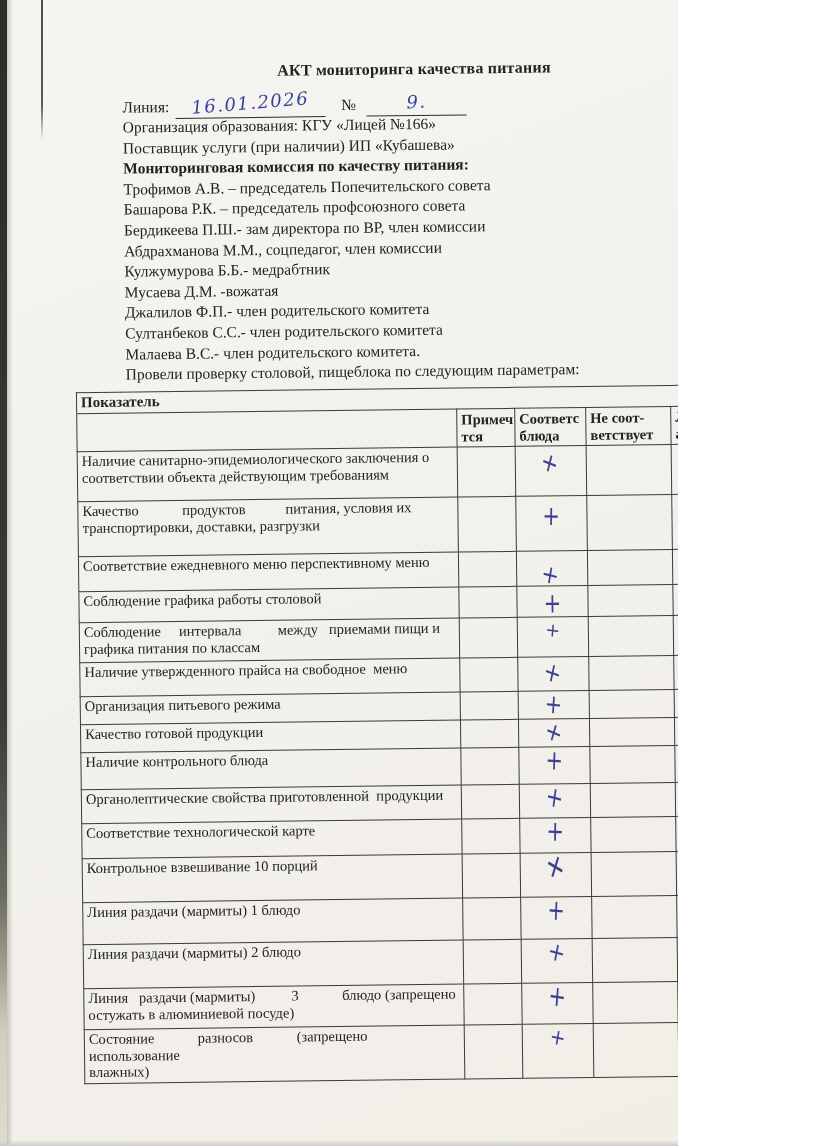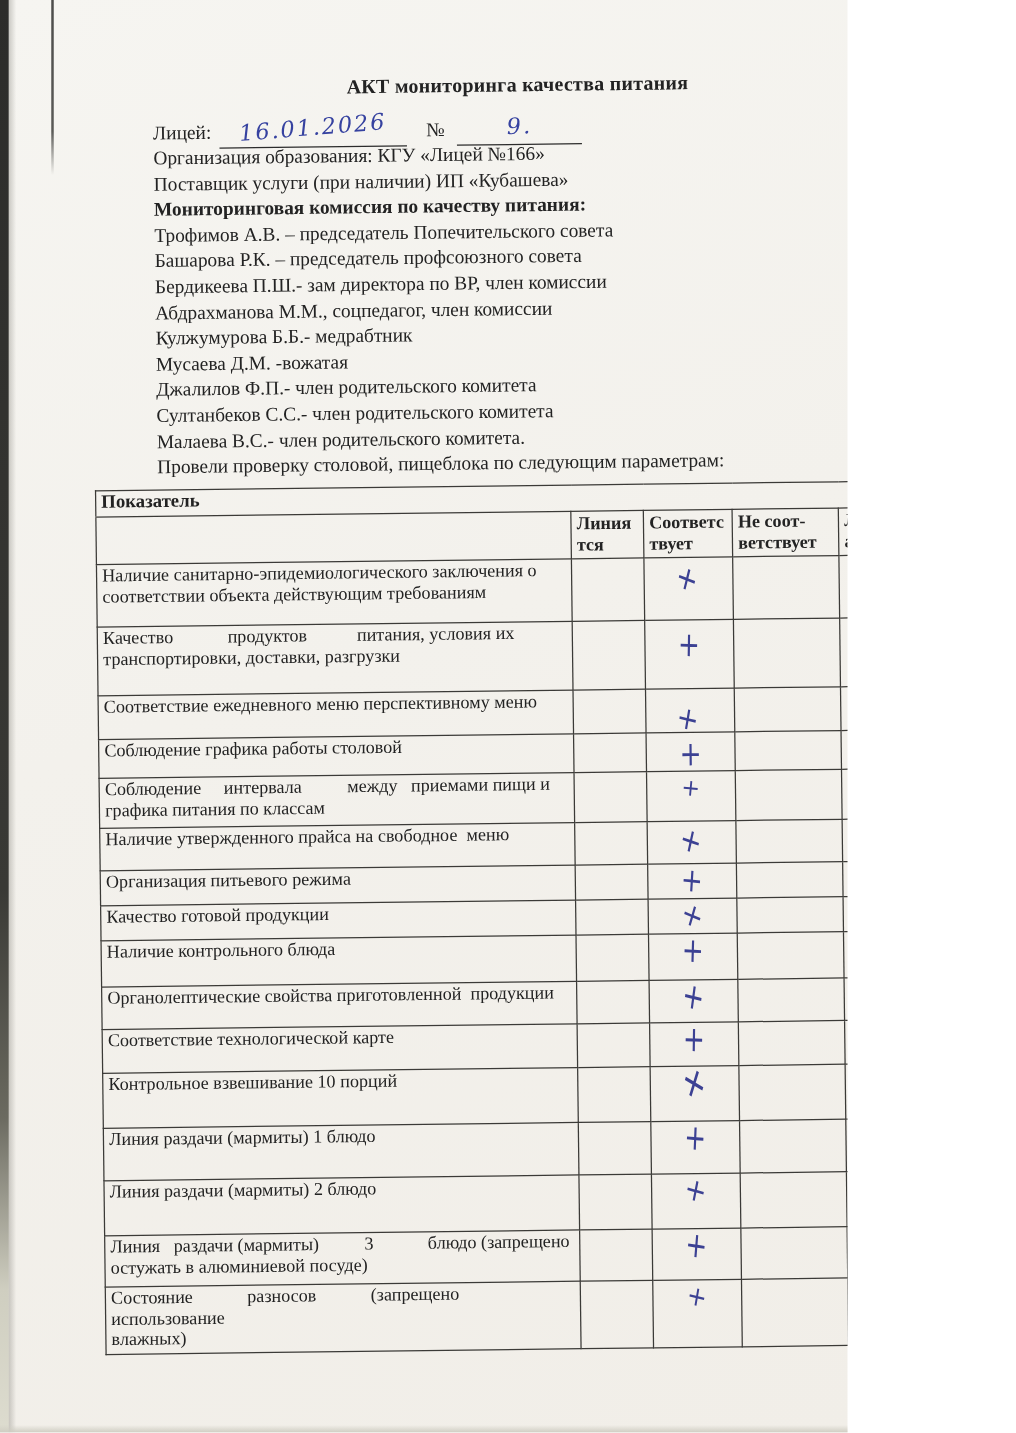--- a/index.html
+++ b/index.html
@@ -96,21 +96,21 @@
 </head>
 <body>
 
 <div class="page">
   <div class="content">
 
     <div class="doc-title">АКТ мониторинга качества питания</div>
 
     <div class="para-block">
       <div class="doc-line field-line">
-        <span>Лицей:</span><span class="u-line u-date"><span class="hand">16.01.2026</span></span><span class="num-label">№</span><span class="u-line u-num"><span class="hand num">9.</span></span>
+        <span>Линия:</span><span class="u-line u-date"><span class="hand">16.01.2026</span></span><span class="num-label">№</span><span class="u-line u-num"><span class="hand num">9.</span></span>
       </div>
       <div class="doc-line">Организация образования: КГУ «Лицей №166»</div>
       <div class="doc-line">Поставщик услуги (при наличии) ИП «Кубашева»</div>
       <div class="doc-line bold">Мониторинговая комиссия по качеству питания:</div>
       <div class="doc-line">Трофимов А.В. – председатель Попечительского совета</div>
       <div class="doc-line">Башарова Р.К. – председатель профсоюзного совета</div>
       <div class="doc-line">Бердикеева П.Ш.- зам директора по ВР, член комиссии</div>
       <div class="doc-line">Абдрахманова М.М., соцпедагог, член комиссии</div>
       <div class="doc-line">Кулжумурова Б.Б.- медрабтник</div>
       <div class="doc-line">Мусаева Д.М. -вожатая</div>
@@ -127,24 +127,24 @@
           <col style="width:71px">
           <col style="width:85px">
           <col style="width:67px">
       </colgroup>
       <tbody>
         <tr class="hdr-a">
           <td colspan="5">Показатель</td>
         </tr>
         <tr class="hdr-b">
           <td class="first"></td>
-          <td>Линия
+          <td>Примеч
 тся</td>
           <td>Соответс
-твует</td>
+блюда</td>
           <td>Не соот-
 ветствует</td>
           <td>Линия
 ание</td>
         </tr>
 
         <tr style="height:50px">
           <td class="indicator">Наличие санитарно-эпидемиологического заключения о
 соответствии объекта действующим требованиям</td>
           <td></td>

